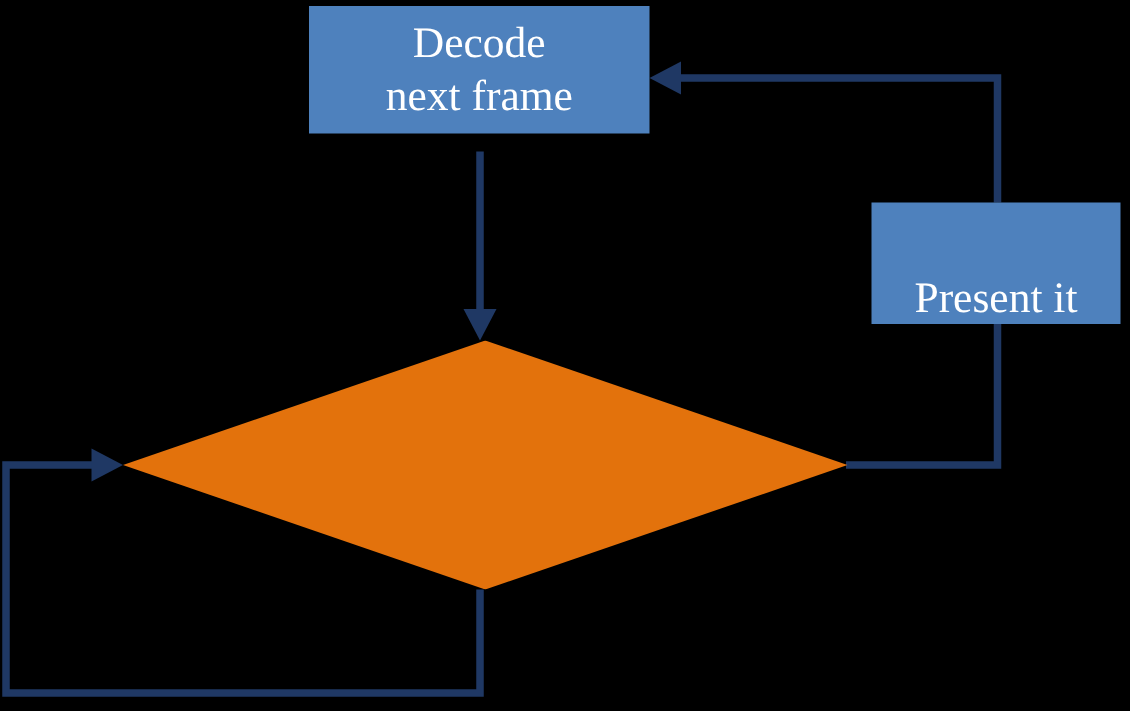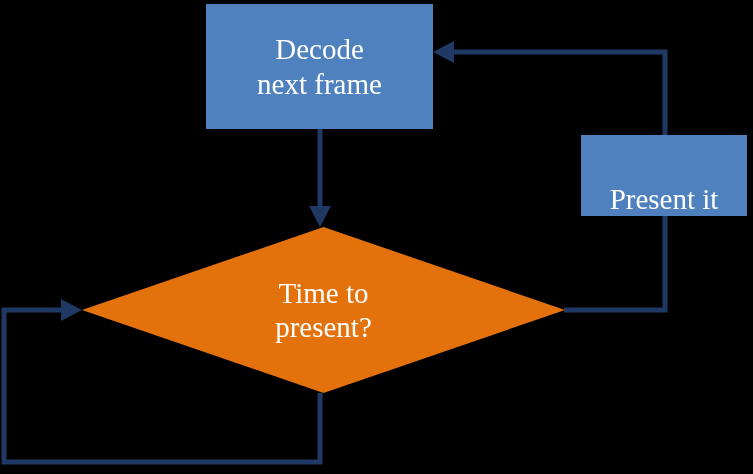--- a/index.html
+++ b/index.html
@@ -49,21 +49,21 @@
     z-index: 1;
   }
   .node-decision .node-label {
     position: relative;
     z-index: 2;
   }
   #decode-next-frame-node {
     left: 206px;
     top: 4px;
     width: 227px;
-    height: 125px;
+    height: 85px;
     font-size: 29px;
   }
   #present-it-node {
     left: 581px;
     top: 135px;
     width: 166px;
     height: 81px;
     font-size: 29px;
     align-items: flex-end;
   }
@@ -109,17 +109,15 @@
   </div>
 
   <div class="node node-process" id="present-it-node">
     <span class="node-label">Present it</span>
   </div>
 
   <div class="node node-decision" id="time-to-present-node">
     <svg class="diamond-shape" viewBox="0 0 483 166" preserveAspectRatio="none" xmlns="http://www.w3.org/2000/svg">
       <polygon points="241.5,0 483,83 241.5,166 0,83" fill="#E3720C"></polygon>
     </svg>
-    <span class="node-label">Time to
-present?</span>
   </div>
 
 </div>
 
 </body></html>

